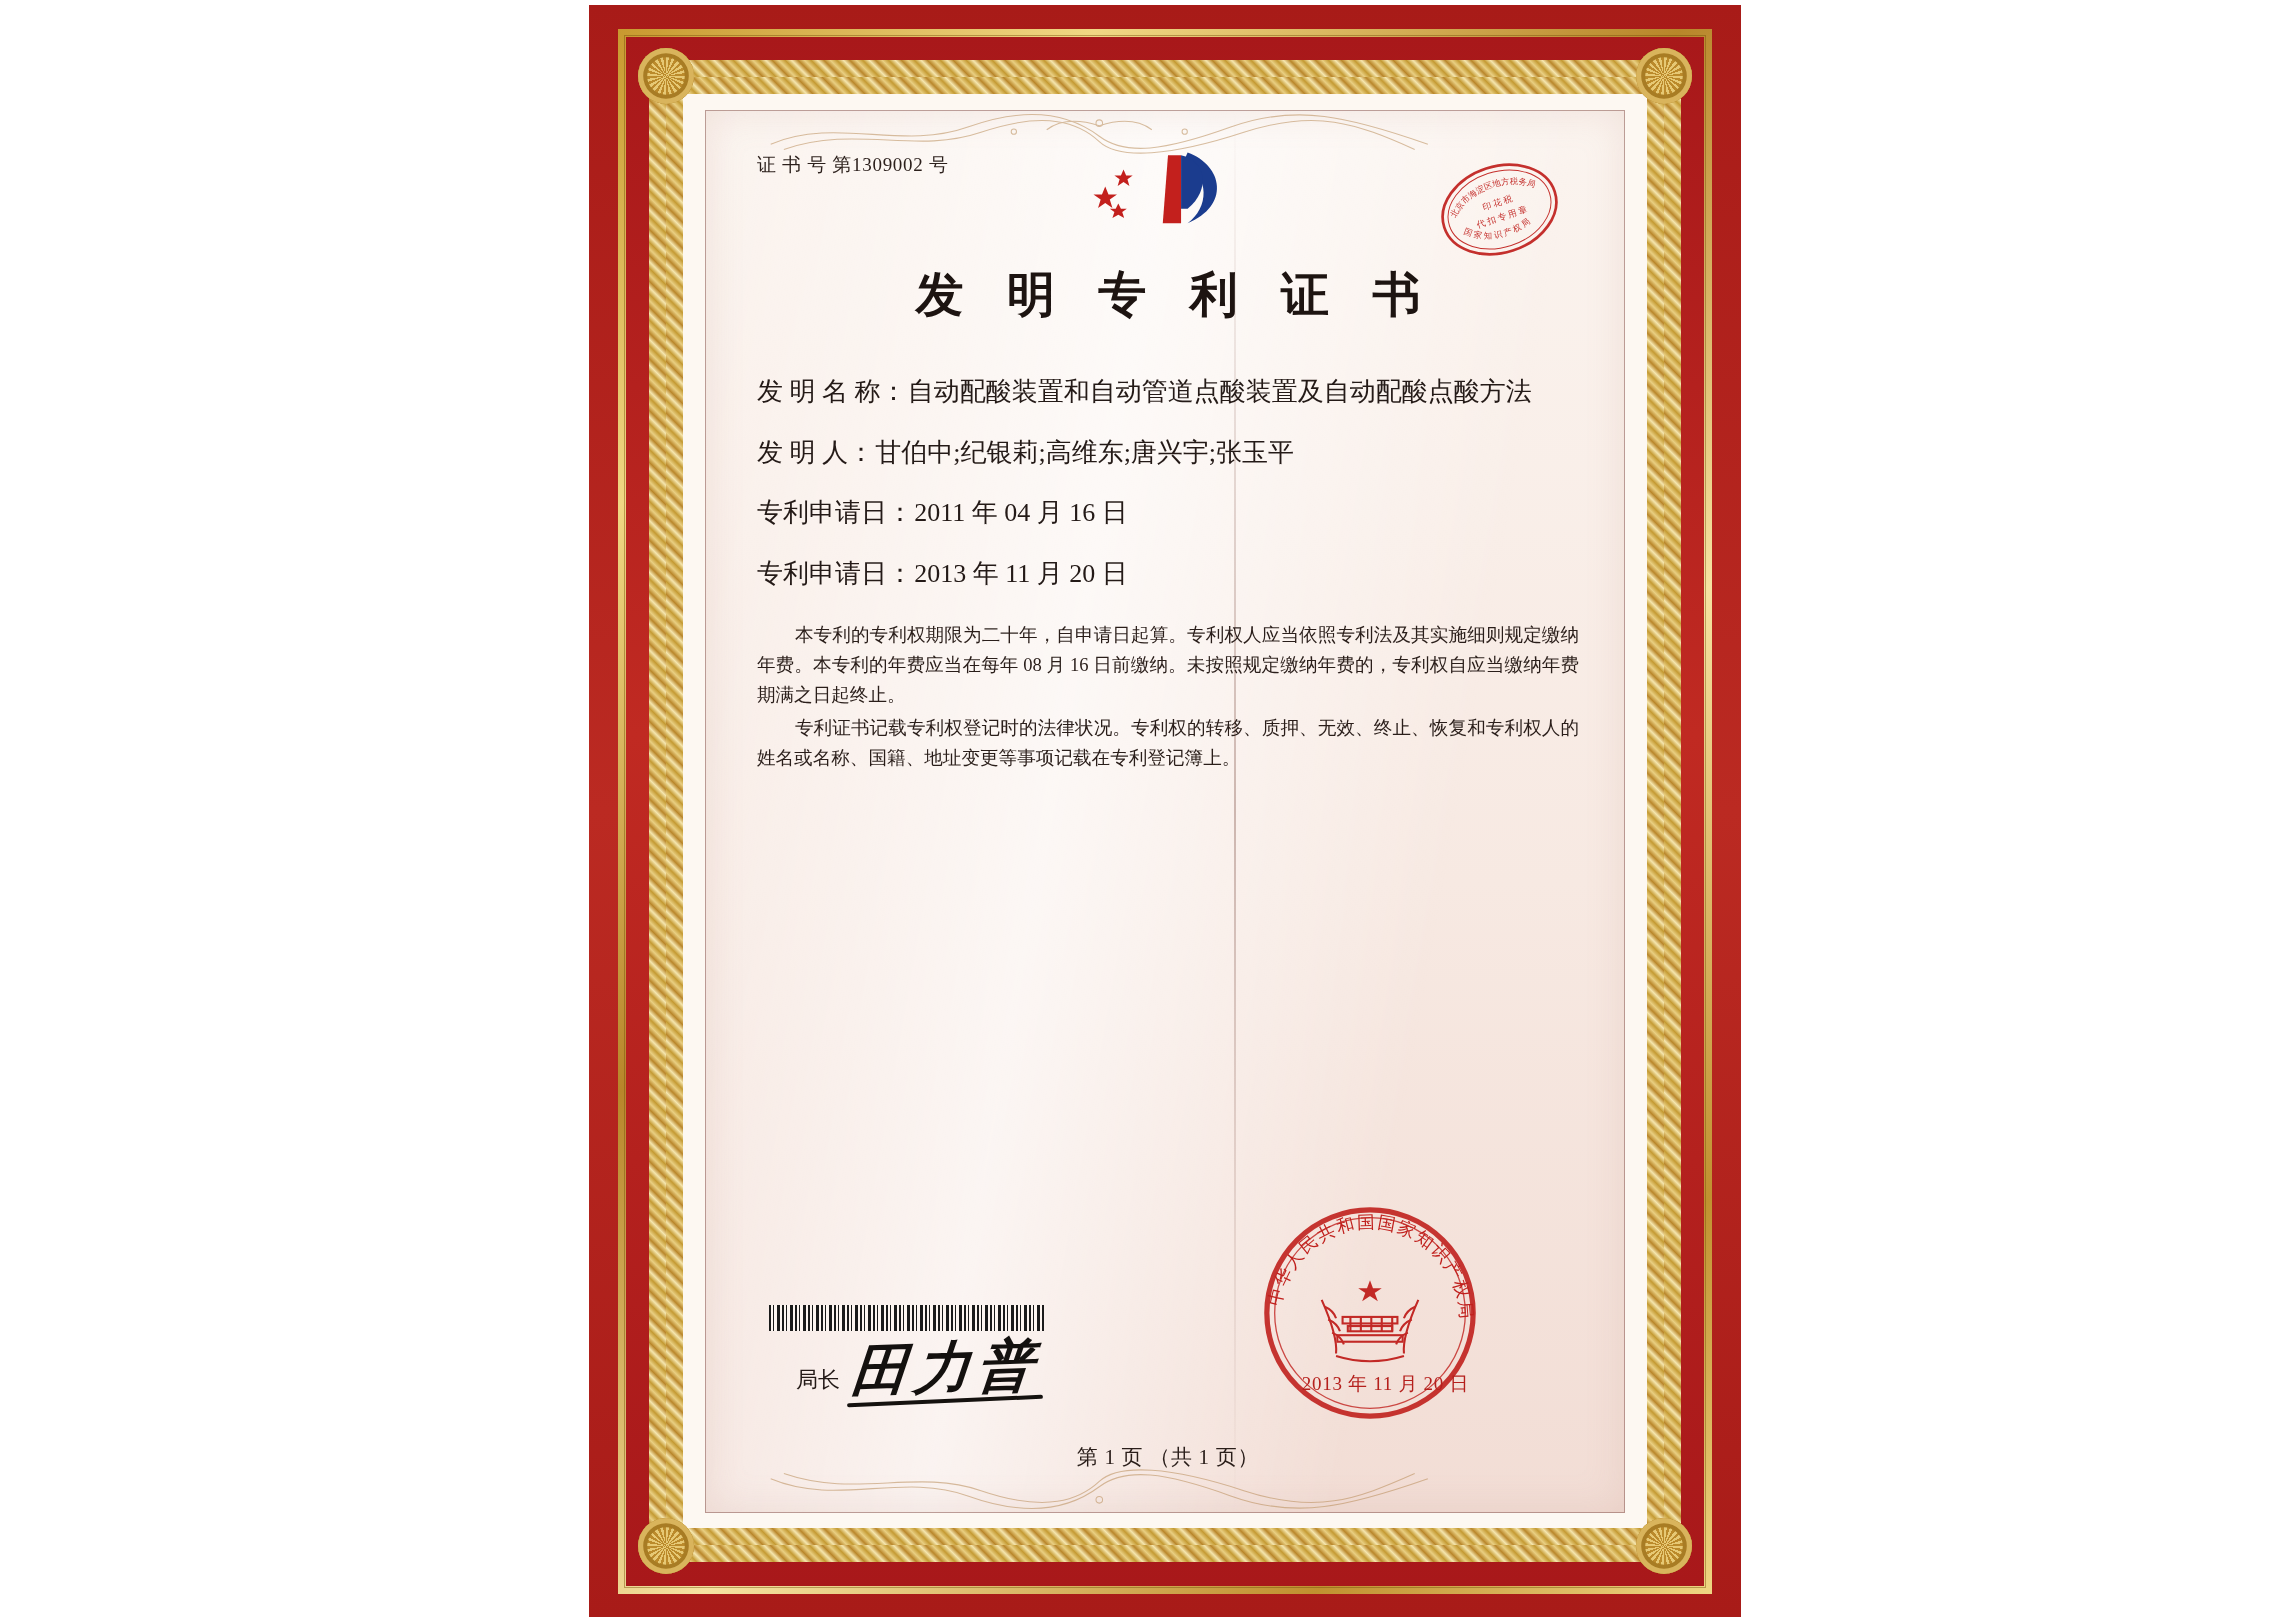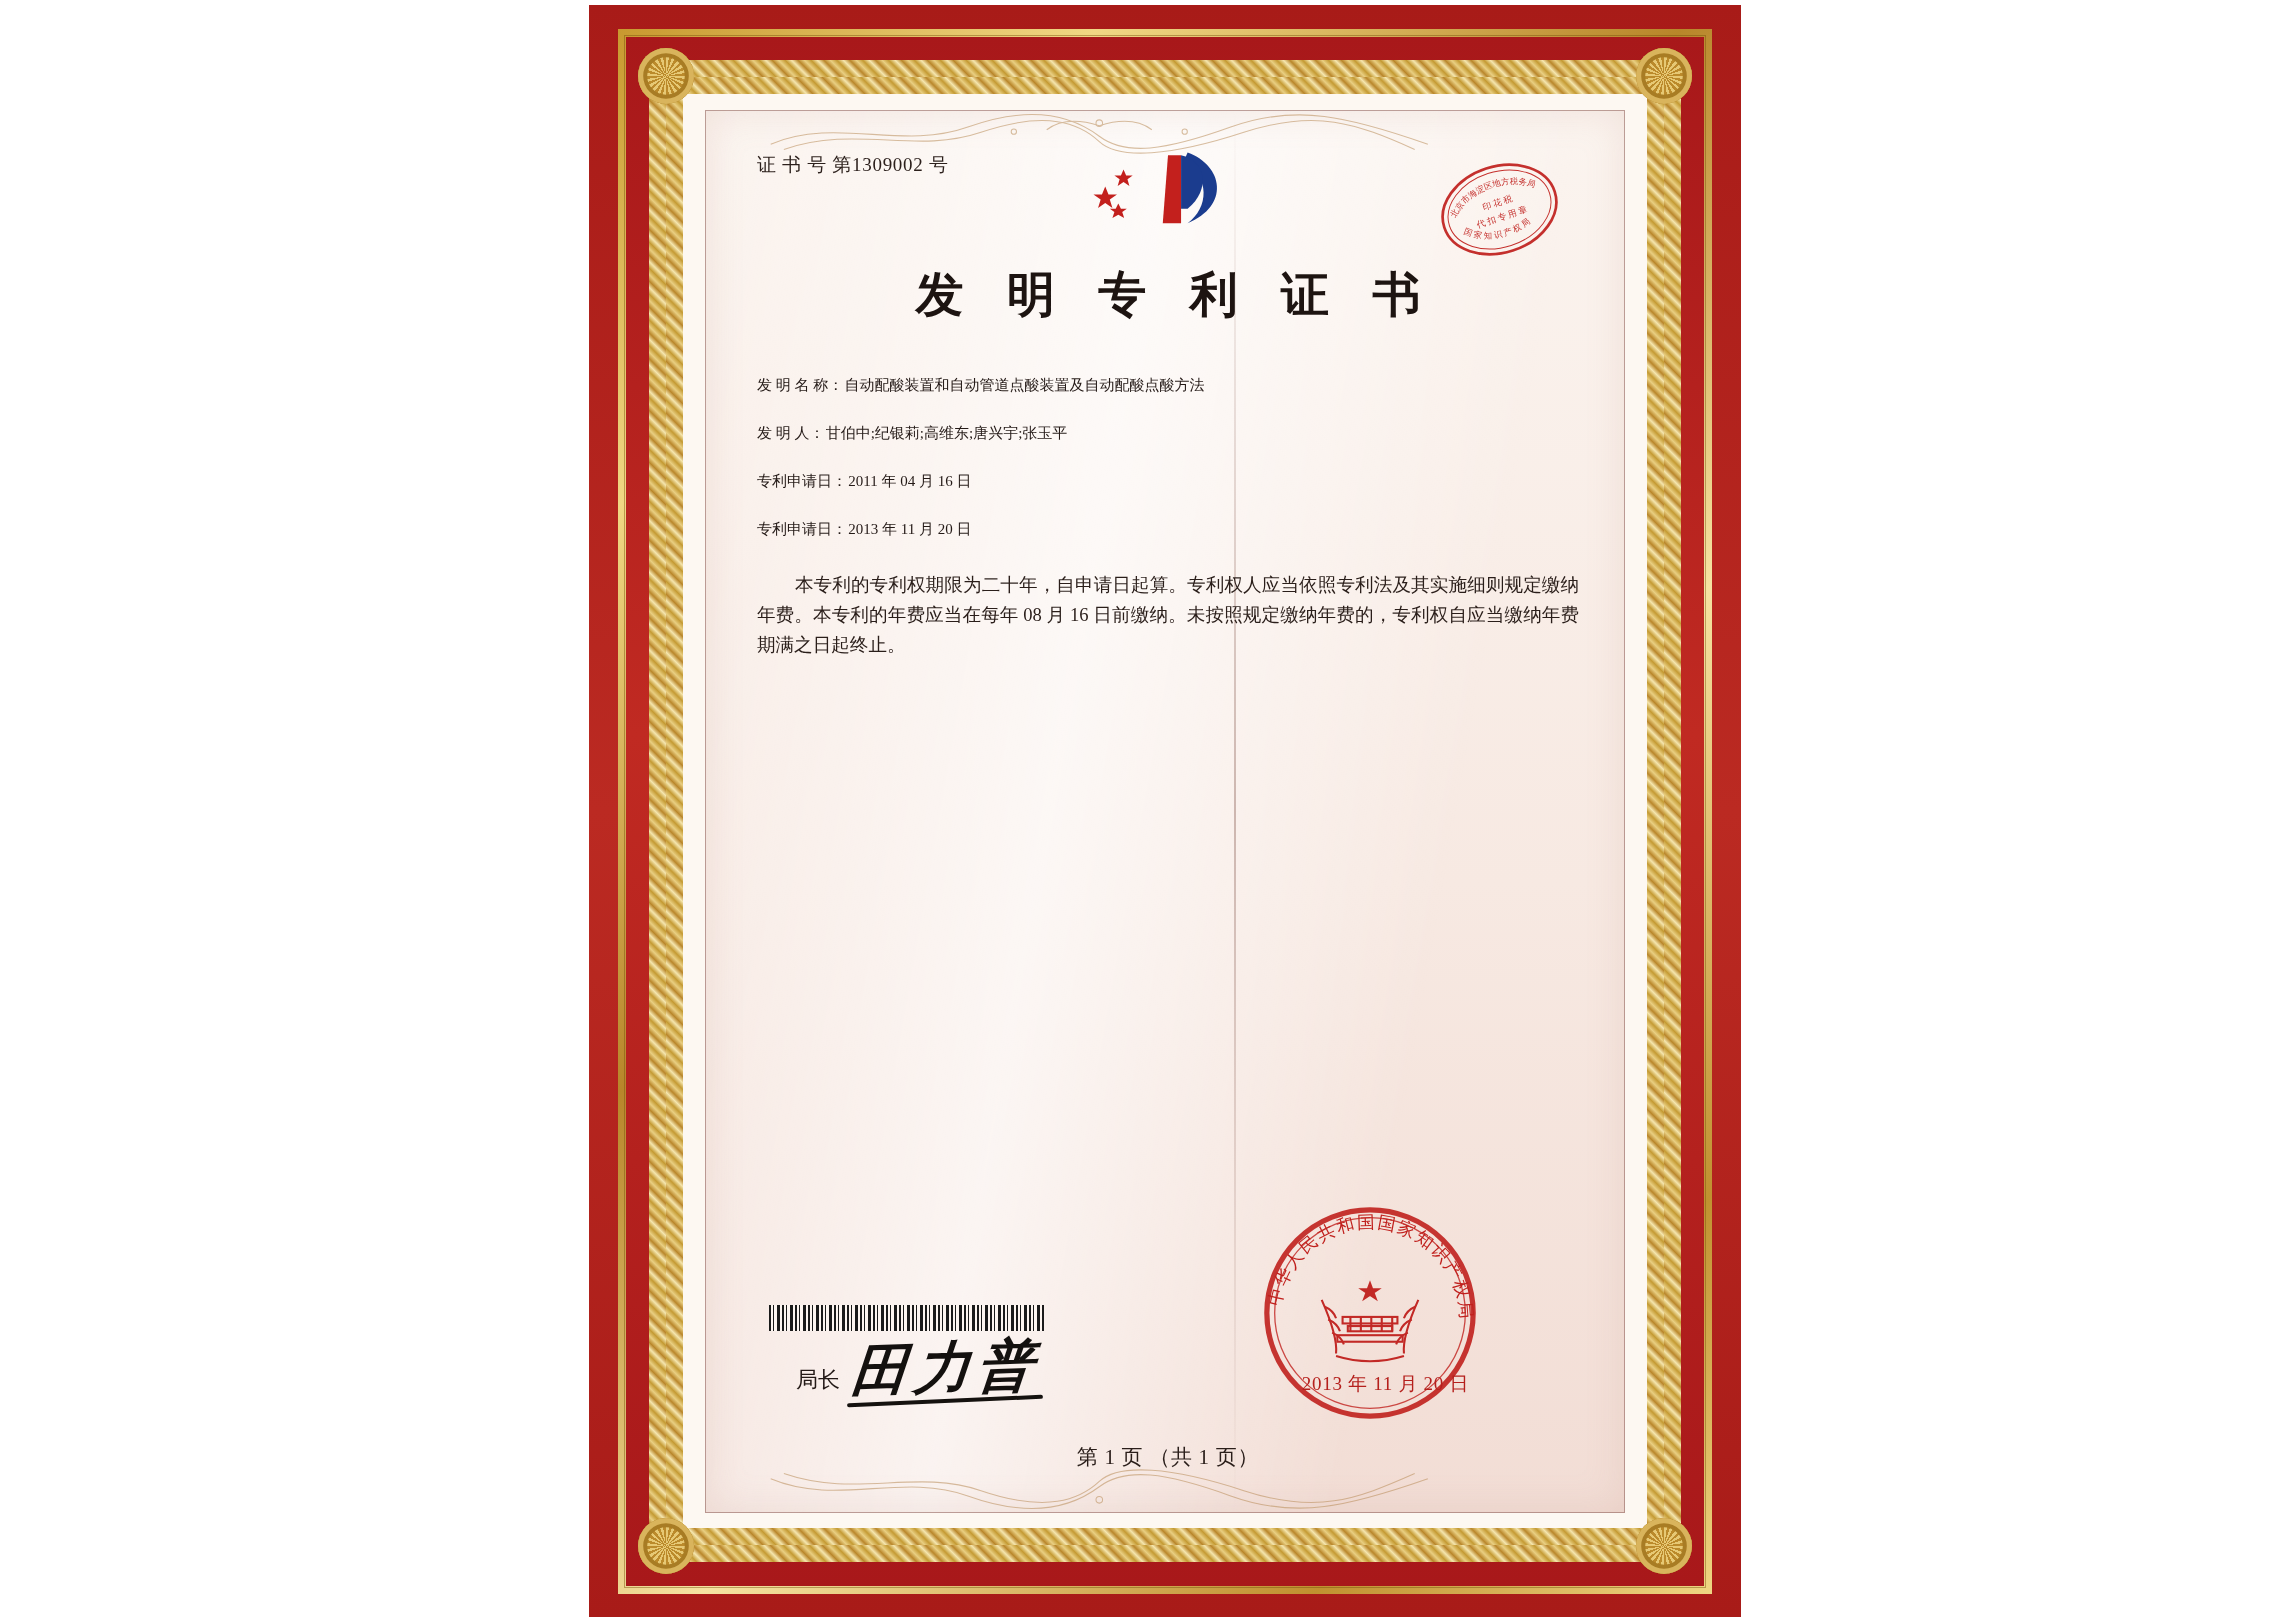--- a/index.html
+++ b/index.html
@@ -185,21 +185,21 @@
     top: -9.2px;
     width: 135px;
     height: 135px;
     z-index: 9;
     opacity: .92;
   }
 
   
   .fields {
     margin-top: 50px;
-    font-size: 15px;
+    font-size: 26px;
     line-height: 1.15;
   }
   .row {
     display: flex;
     align-items: baseline;
     margin-bottom: 31px;
   }
   .row .lab {
     flex: 0 0 auto;
     white-space: nowrap;
@@ -390,20 +390,21 @@
                 <span class="val">2011 年 04 月 16 日</span>
               </div>
               <div class="row">
                 <span class="lab">专利申请日：</span>
                 <span class="val">2013 年 11 月 20 日</span>
               </div>
             </div>
 
             <div class="paras">
               <p>本专利的专利权期限为二十年，自申请日起算。专利权人应当依照专利法及其实施细则规定缴纳年费。本专利的年费应当在每年 08 月 16 日前缴纳。未按照规定缴纳年费的，专利权自应当缴纳年费期满之日起终止。</p>
+              <p>专利证书记载专利权登记时的法律状况。专利权的转移、质押、无效、终止、恢复和专利权人的姓名或名称、国籍、地址变更等事项记载在专利登记簿上。</p>
             </div>
 
             <div class="barcode"></div>
 
             <div class="sign-row">
               <span class="sign-label">局长</span>
               <span class="sign-hand">田力普</span>
             </div>
             <div class="sign-underline"></div>
 

